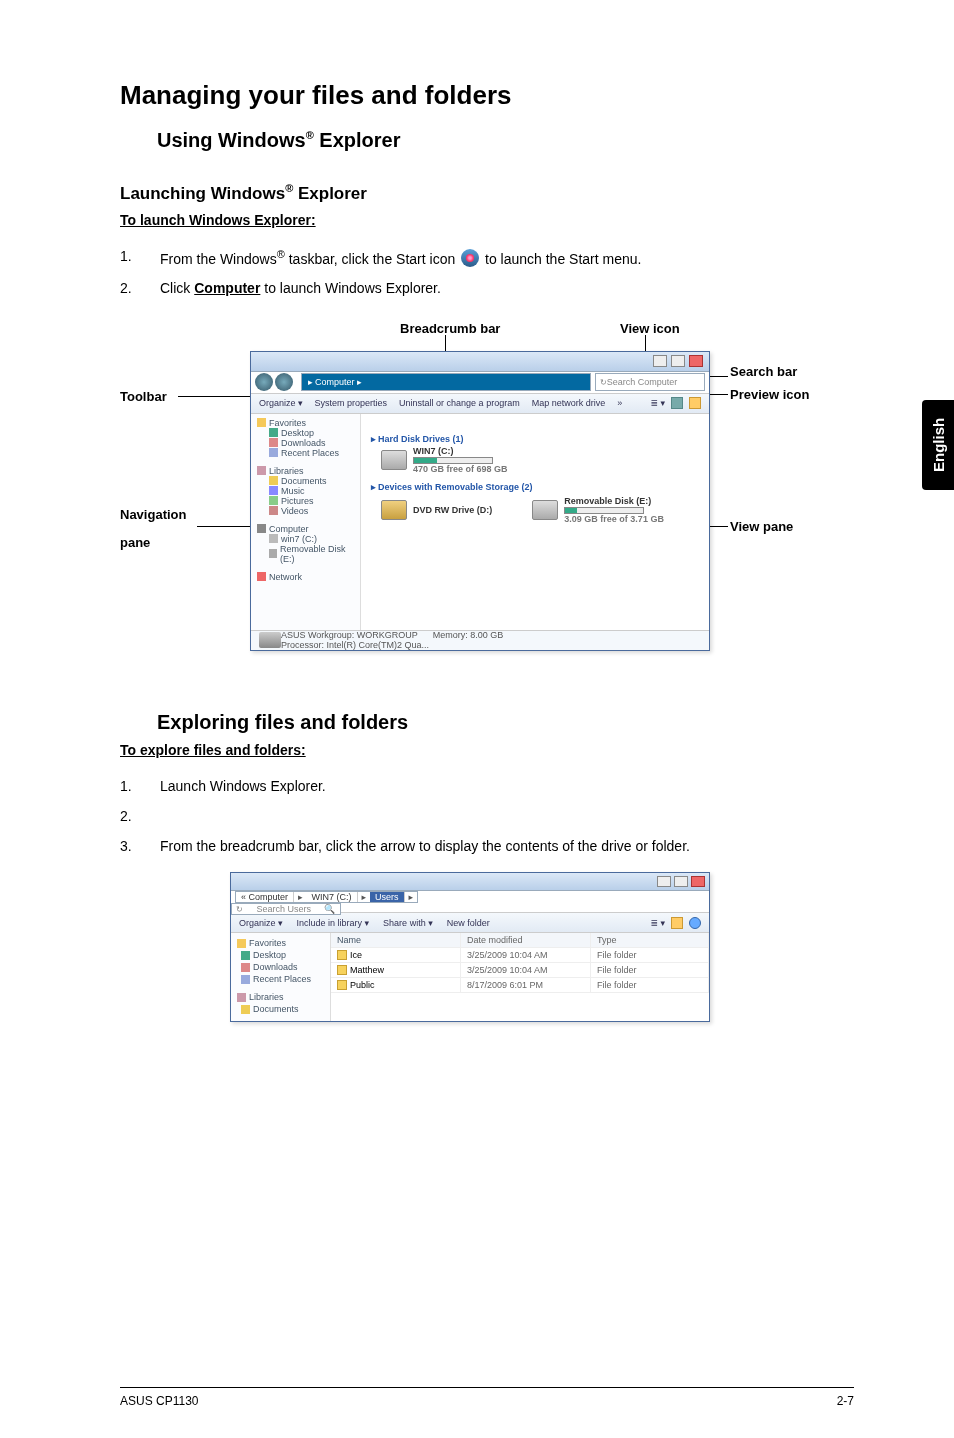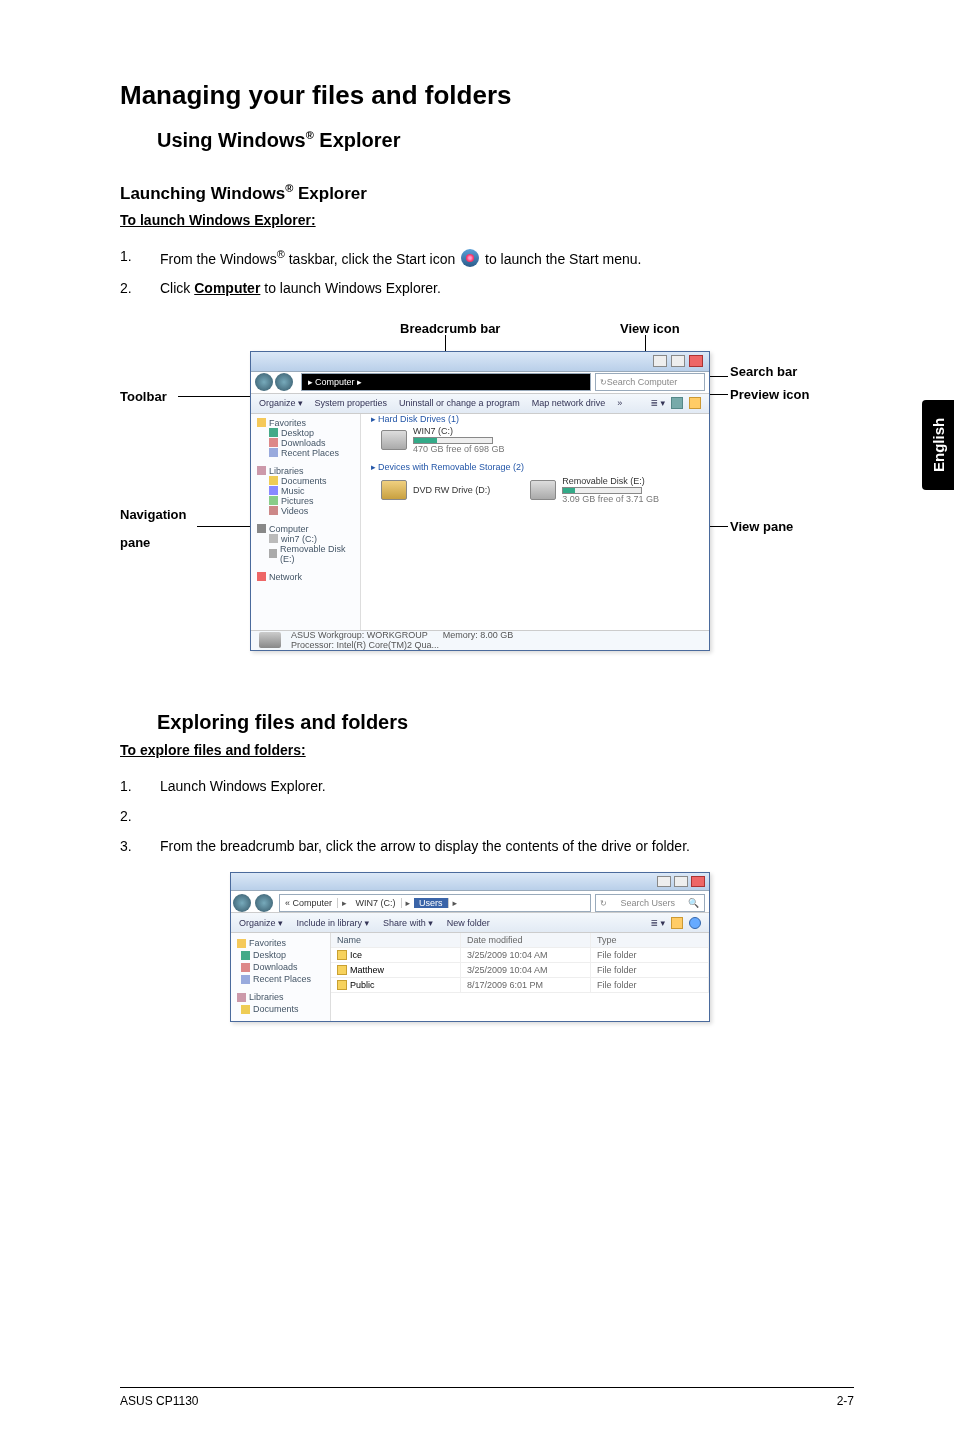--- a/index.html
+++ b/index.html
@@ -108,21 +108,21 @@
     font-size: 10px;
     color: #333;
     box-shadow: 2px 2px 4px rgba(0,0,0,.15);
   }
   .ex-title { height: 20px; background: linear-gradient(#dbe8f7,#b9cfe9); border-bottom:1px solid #9ab; display:flex; align-items:center; padding:0 6px; justify-content:flex-end; gap:4px;}
   .ex-title .wbtn{width:14px;height:12px;background:#eee;border:1px solid #888;}
   .ex-title .wbtn.red{background:#e66;border-color:#a33;}
   .ex-addr { height: 22px; display:flex; align-items:center; border-bottom:1px solid #ccc; }
   .ex-addr .nav{ display:flex; gap:2px; padding:0 4px;}
   .ex-addr .circ{width:18px;height:18px;border-radius:50%;background:radial-gradient(#7ab,#356);}
-  .ex-crumb{ flex:1; margin:0 4px; height:18px; border:1px solid #9ab; background:#000000; color:#fff; display:flex; align-items:center; padding:0 6px; font-size:9px;}
+  .ex-crumb{ flex:1; margin:0 4px; height:18px; border:1px solid #9ab; background:#0369a1; color:#fff; display:flex; align-items:center; padding:0 6px; font-size:9px;}
   .ex-search{ width:110px; height:18px; margin-right:4px; border:1px solid #9ab; background:#fff; color:#888; display:flex; align-items:center; padding:0 4px; font-size:9px;}
   .ex-tool { height:20px; background:linear-gradient(#f4f8fc,#e2eaf4); border-bottom:1px solid #ccc; display:flex; align-items:center; padding:0 8px; gap:12px; color:#335; font-size:9px; justify-content:space-between;}
   .ex-tool .tleft{display:flex;gap:12px;}
   .ex-tool .tright{display:flex;gap:6px;align-items:center;}
   .ex-tool .smico{width:12px;height:12px;background:#7aa;border:1px solid #588;}
   .ex-body { display:flex; height: calc(100% - 82px); }
   .ex-nav { width:110px; border-right:1px solid #ddd; padding:4px 6px; background:#fbfcfe;}
   .ex-nav .grp{ margin-bottom:8px;}
   .ex-nav .hdr{ color:#456; font-size:9px; display:flex; align-items:center; gap:3px;}
   .ex-nav .itm{ color:#456; font-size:9px; padding-left:12px; display:flex; align-items:center; gap:3px;}
@@ -133,45 +133,45 @@
   .i-rec{background:#9ad;}
   .i-lib{background:#c9a;}
   .i-doc{background:#ec5;}
   .i-mus{background:#88f;}
   .i-pic{background:#8c8;}
   .i-vid{background:#c88;}
   .i-comp{background:#888;}
   .i-hdd{background:#bbb;}
   .i-rem{background:#aaa;}
   .i-net{background:#e66;}
-  .ex-view{ flex:1; padding:0 10px; font-size:9px;}
+  .ex-view{ flex:1; padding:20px 10px; font-size:9px;font-weight:bold;}
   .ex-view .sec{ color:#2356a8; font-size:9px; margin-bottom:2px;}
   .ex-view .drv{ display:flex; align-items:center; gap:6px; margin:2px 0 8px 10px;}
   .ex-view .drvico{width:26px;height:20px;background:linear-gradient(#ddd,#aaa);border:1px solid #888;border-radius:2px;}
   .ex-view .drvico.dvd{background:linear-gradient(#f0d080,#c8a040);}
   .ex-view .drvt{font-size:9px;}
   .ex-view .bar{width:80px;height:7px;border:1px solid #888;background:#eee;margin-top:1px;}
   .ex-view .bar .fill{height:100%;background:#3a8;}
   .drvrow{display:flex;gap:30px;}
-  .ex-status{height:20px;border-top:1px solid #ccc;background:#f4f8fc;display:flex;align-items:center;padding:0 8px;gap:10px;font-size:9px;color:#555;}
+  .ex-status{height:20px;border-top:1px solid #ccc;background:#f4f8fc;display:flex;align-items:center;padding:0 8px;gap:0;font-size:9px;color:#555;}
   .ex-status .sico{width:22px;height:16px;background:linear-gradient(#ccc,#888);border-radius:2px;}
 
   
   .explorer2{
     width:480px; height:150px;
     border:1px solid #4a6a9c;
     background:#fff;
     font-size:10px;
     margin:14px 0 0 110px;
     box-shadow: 2px 2px 4px rgba(0,0,0,.15);
   }
   .e2-title{height:18px;background:linear-gradient(#dbe8f7,#b9cfe9);border-bottom:1px solid #9ab;display:flex;justify-content:flex-end;align-items:center;padding:0 4px;gap:3px;}
   .e2-title .wbtn{width:14px;height:11px;background:#eee;border:1px solid #888;}
   .e2-title .wbtn.red{background:#e66;border-color:#a33;}
-  .e2-addr{height:22px;display:flex;align-items:flex-end;border-bottom:1px solid #ccc;}
+  .e2-addr{height:22px;display:flex;align-items:flex-start;border-bottom:1px solid #ccc;flex-direction:column;}
   .e2-addr .circ{width:18px;height:18px;border-radius:50%;background:radial-gradient(#7ab,#356);margin:0 2px;}
   .e2-crumb{flex:1;margin:0 4px;height:18px;border:1px solid #9ab;background:#fff;display:flex;align-items:center;font-size:9px;color:#333;}
   .e2-crumb .seg{padding:0 5px;border-right:1px solid #ccc;}
   .e2-crumb .seg.sel{background:#3a64a8;color:#fff;}
   .e2-crumb .arr{padding:0 4px;color:#555;}
   .e2-search{width:110px;height:18px;margin-right:4px;border:1px solid #9ab;background:#fff;color:#888;display:flex;align-items:center;padding:0 4px;font-size:9px;justify-content:space-between;}
   .e2-search .mag{color:#39c;}
   .e2-tool{height:20px;background:linear-gradient(#f4f8fc,#e2eaf4);border-bottom:1px solid #ccc;display:flex;align-items:center;justify-content:space-between;padding:0 8px;font-size:9px;color:#335;}
   .e2-tool .tl{display:flex;gap:14px;}
   .e2-tool .tr{display:flex;gap:6px;align-items:center;}

